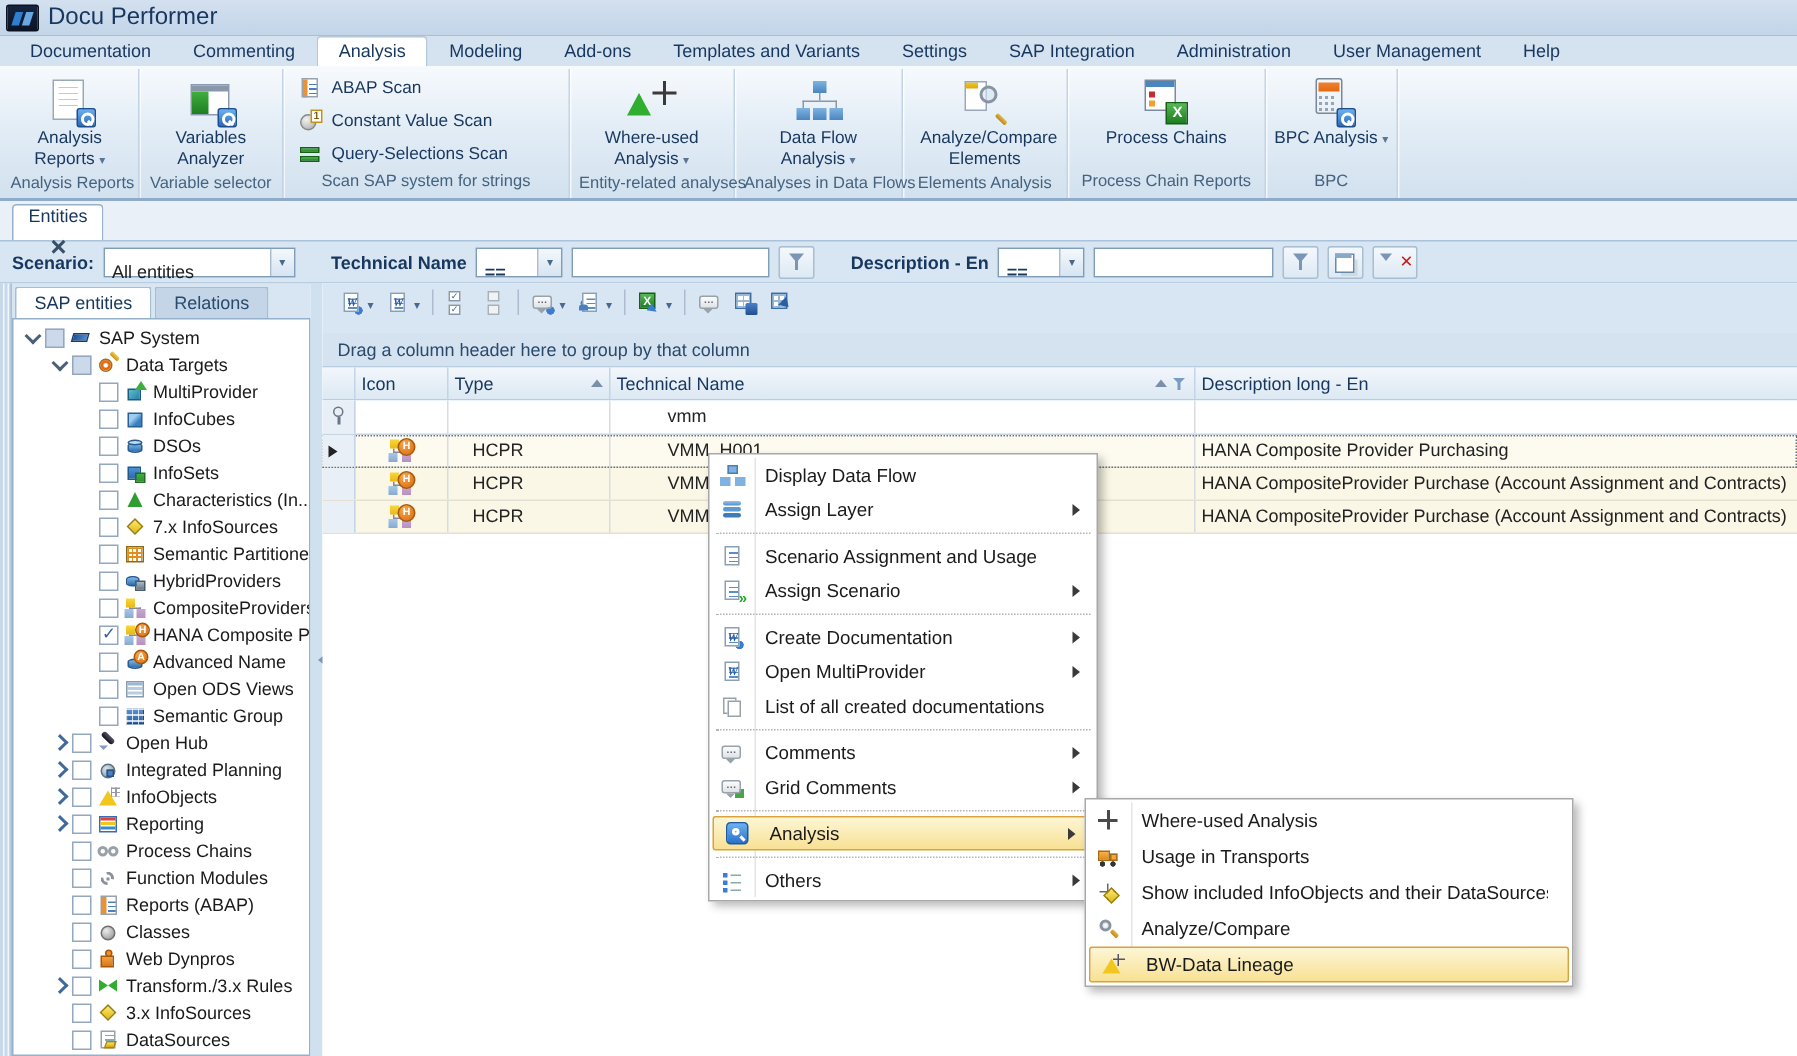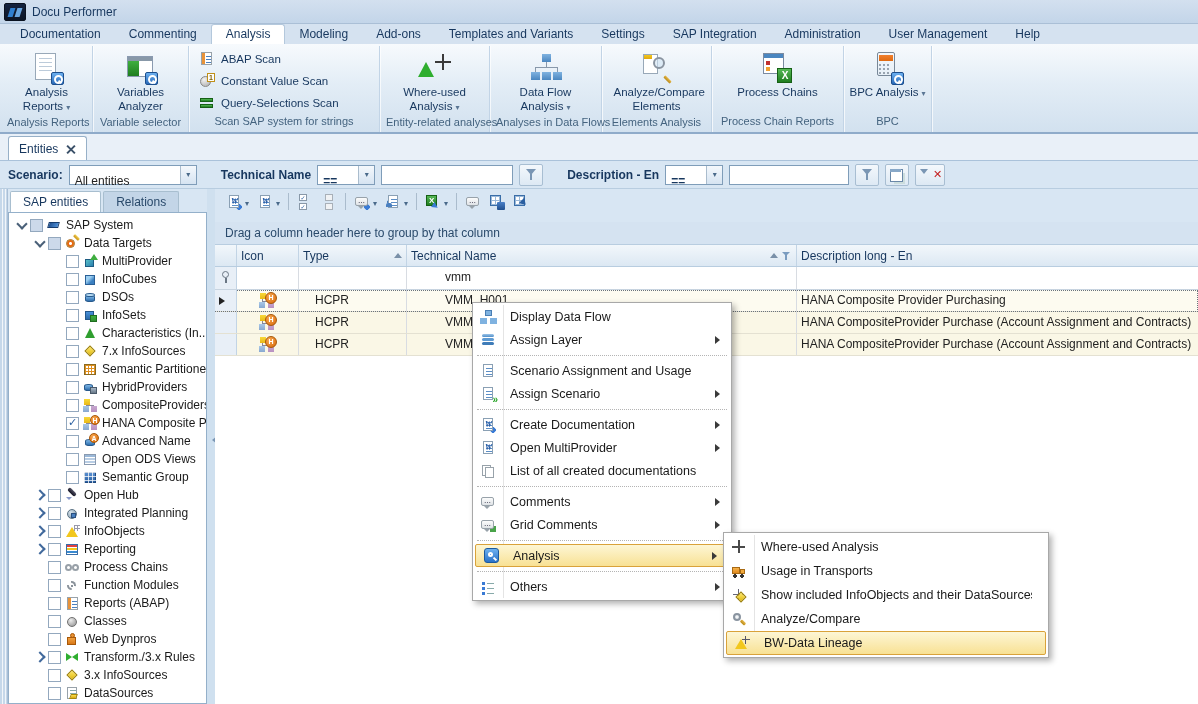--- a/index.html
+++ b/index.html
@@ -4,21 +4,21 @@
 <style>
 * { margin:0; padding:0; box-sizing:border-box; }
 body { font-family:"Liberation Sans",sans-serif; background:#fff; }
 .app { position:relative; width:1198px; height:704px; overflow:hidden; font-size:12px; color:#1b3a5e; background:#fff; }
 
 
 .titlebar { height:24px; background:linear-gradient(#d3e0ef,#c3d5e9); display:flex; align-items:center; border-bottom:1px solid #aabfd6; }
 .app-logo { width:22px; height:18px; margin:0 6px 0 4px; background:linear-gradient(#15233f,#0c1526); border:1px solid #0a1220; border-radius:2px; position:relative; }
 .app-logo::before { content:""; position:absolute; left:4px; top:4px; width:5px; height:9px; background:#2f7fd0; transform:skewX(-18deg); }
 .app-logo::after { content:""; position:absolute; left:11px; top:4px; width:5px; height:9px; background:#6aa6e0; transform:skewX(-18deg); }
-.title-text { font-size:12px; color:#17375e; }
+.title-text { font-size:16px; color:#17375e; }
 
 
 .menubar { height:20px; background:#d5e2f0; display:flex; align-items:flex-end; padding-left:6px; }
 .menu-tab { padding:2px 14px 3px; font-size:12px; color:#17375e; cursor:default; white-space:nowrap; }
 .menu-tab.is-active { background:#fff; border:1px solid #b4c8dc; border-bottom:none; border-radius:3px 3px 0 0; }
 
 
 .ribbon { height:90px; background:linear-gradient(#f7fafd,#e3edf6 45%,#d2e1ef); border-bottom:2px solid #8fabca; display:flex; padding:2px 0 0 1px; }
 .rgroup { display:flex; flex-direction:column; border-right:1px solid #c2d4e6; box-shadow:1px 0 0 rgba(255,255,255,.7); }
 .rbody { flex:1; display:flex; align-items:flex-start; justify-content:center; padding-top:3px; }
@@ -93,21 +93,21 @@
 .ic-grid-cells::before { left:4px; top:0; width:8px; height:7px; background:#f0f2f4; border:1px solid #a8b0b8; }
 .ic-grid-cells::after { left:4px; top:9px; width:8px; height:7px; background:#f0f2f4; border:1px solid #a8b0b8; }
 .ic-excel-export::before { content:"X"; left:1px; top:1px; width:11px; height:11px; background:linear-gradient(#56b856,#1f7e1f); border:1px solid #156015; color:#fff; font:bold 8px/10px "Liberation Sans",sans-serif; text-align:center; }
 .ic-excel-export::after { right:0; bottom:0; border:3px solid transparent; border-left:6px solid #3a7bd5; transform:rotate(35deg); }
 .ic-grid-save::before,.ic-grid-export::before { left:1px; top:1px; width:11px; height:11px; background:#fff; border:1px solid #3a6ea8; background-image:repeating-linear-gradient(90deg,#9ab8d8 0 1px,transparent 1px 4px),repeating-linear-gradient(#9ab8d8 0 1px,transparent 1px 4px); }
 .ic-grid-save::after { right:0; bottom:0; width:8px; height:8px; background:linear-gradient(#4a80c8,#1f4f8e); border-radius:1px; }
 .ic-grid-export::after { right:0; bottom:1px; border:4px solid transparent; border-top:6px solid #2a5fa0; transform:rotate(-45deg); }
 
 
 .docstrip { height:26px; background:#e9f0f8; display:flex; align-items:flex-end; padding-left:8px; }
-.doctab { display:flex; align-items:center; gap:8px; height:24px; background:#fff; border:1px solid #97b0c8; border-bottom:none; border-radius:3px 3px 0 0; padding:0 10px; color:#17375e; }
+.doctab { display:flex; align-items:center; gap:8px; height:24px; background:#fff; border:1px solid #97b0c8; border-bottom:none; border-radius:3px 3px 0 0; padding:0 10px; color:#17375e;flex-direction:column; }
 .tab-close { position:relative; width:10px; height:10px; }
 .tab-close::before,.tab-close::after { content:""; position:absolute; left:4px; top:0; width:2px; height:11px; background:#3a5068; }
 .tab-close::before { transform:rotate(45deg); } .tab-close::after { transform:rotate(-45deg); }
 
 
 .filterbar { height:29px; background:#d8e6f3; border-top:1px solid #aac2da; border-bottom:1px solid #b8cde0; display:flex; align-items:center; padding:0 8px; gap:6px; }
 .fb-label { color:#17375e; white-space:nowrap; }
 .fb-label.b { font-weight:bold; margin-left:18px; }
 .combo { display:flex; height:20px; background:#fff; border:1px solid #7f9db9; align-items:center; }
 .combo-val { flex:1; padding:0 5px; color:#222; overflow:hidden; white-space:nowrap;margin-top:12px; }

